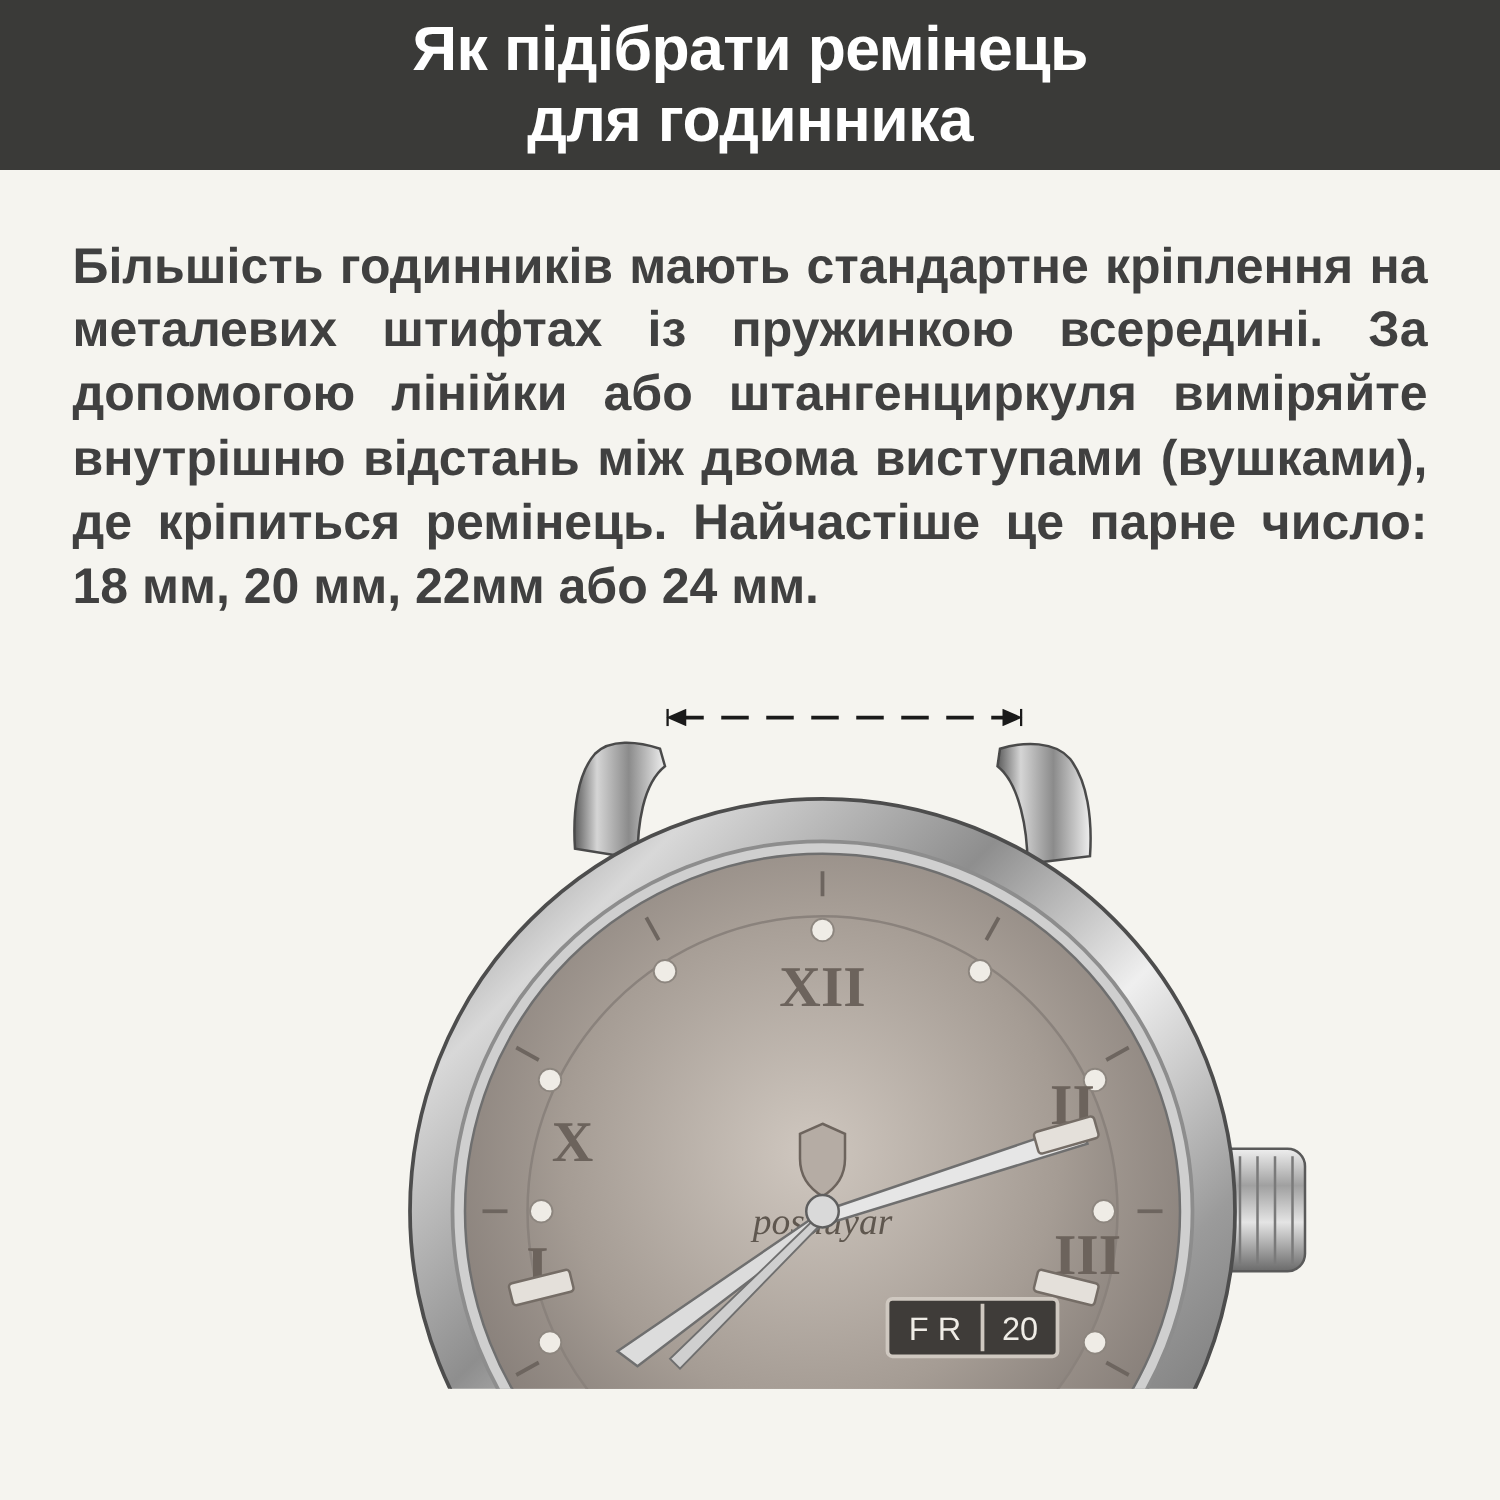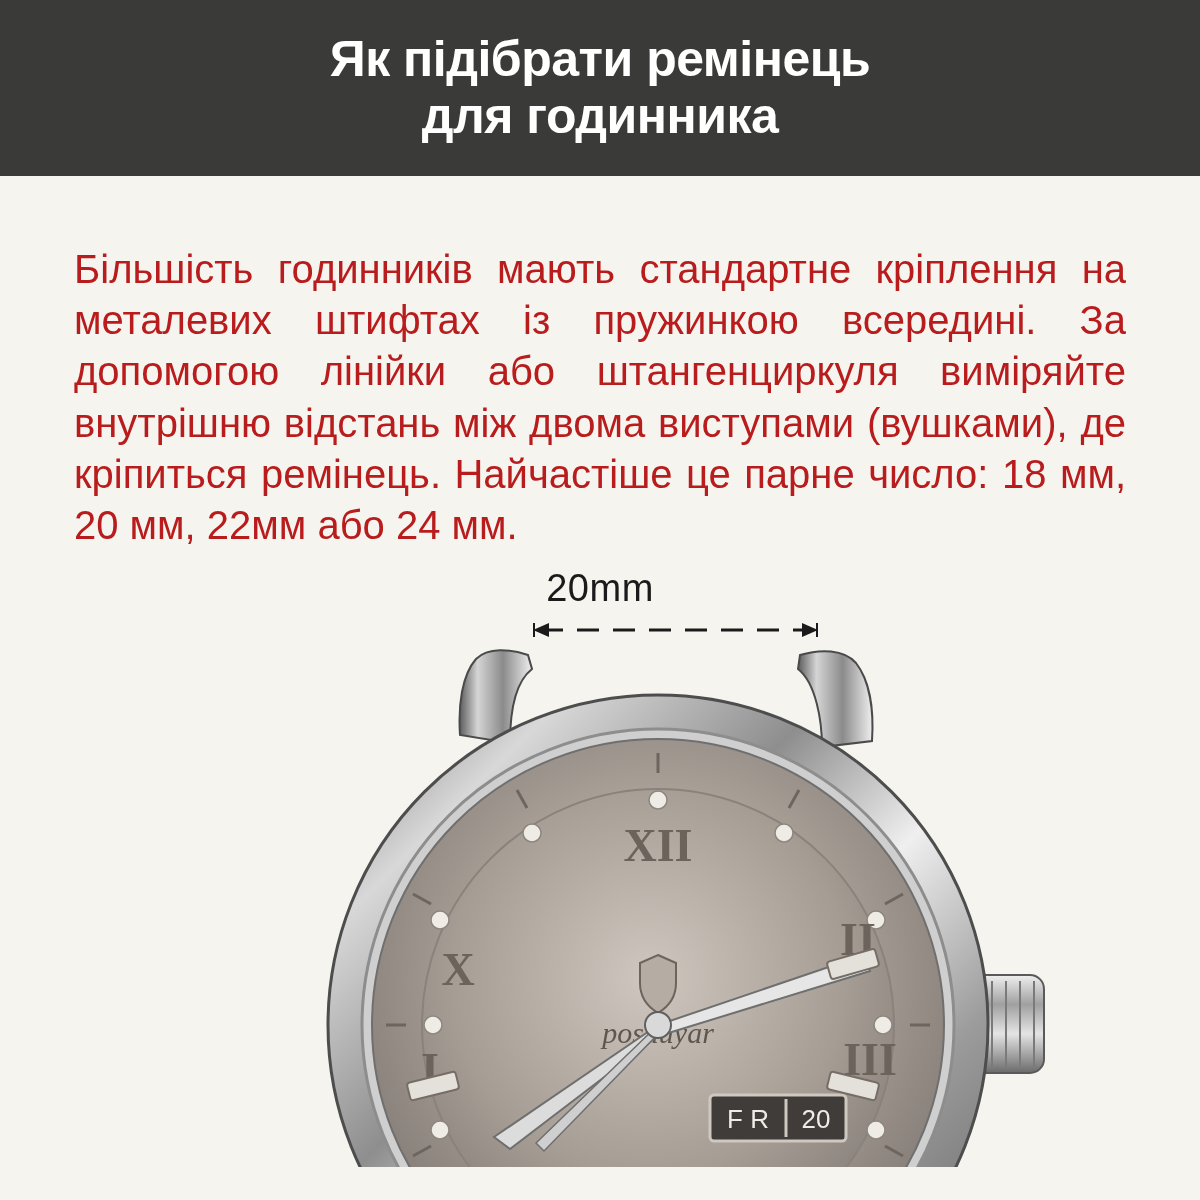--- a/index.html
+++ b/index.html
@@ -11,21 +11,21 @@
     height: 1200px;
     background: #f5f4ef;
     font-family: "Liberation Sans", sans-serif;
     overflow: hidden;
     position: relative;
   }
 
   
   .header {
     background: #3a3a38;
-    height: 176px;
+    height: 136px;
     box-sizing: border-box;
     display: flex;
     align-items: center;
     justify-content: center;
     padding: 0 40px;
   }
   .header-title {
     color: #ffffff;
     font-size: 50px;
     font-weight: bold;
@@ -35,24 +35,25 @@
     white-space: pre-line;
   }
 
   
   .content {
     padding: 52px 58px 0 58px;
   }
   .paragraph {
     font-size: 40px;
     line-height: 1.28;
-    color: #b91c1c;
+    color: #404040;
     text-align: justify;
     text-justify: inter-word;
-    margin: 16px;
+    margin: 0;
+    font-weight: bold;
   }
 
   
   .figure {
     position: relative;
     margin-top: 16px;
     height: 600px;
   }
 
   
@@ -102,21 +103,20 @@
   <div class="header-title">Як підібрати ремінець
 для годинника</div>
 </div>
 
 <div class="content">
   <p class="paragraph">Більшість годинників мають стандартне кріплення на металевих штифтах із пружинкою всередині. За допомогою лінійки або штангенциркуля виміряйте внутрішню відстань між двома виступами (вушками), де кріпиться ремінець. Найчастіше це парне число: 18 мм, 20 мм, 22мм або 24 мм.</p>
 
   <div class="figure">
 
     <div class="measure">
-      <div class="measure-label">20mm</div>
       <svg class="measure-arrow" viewBox="0 0 285 14" width="285" height="14">
         <line x1="8" y1="7" x2="277" y2="7" stroke="#1a1a1a" stroke-width="3" stroke-dasharray="22 14"></line>
         <polygon points="0,7 16,0 16,14" fill="#1a1a1a"></polygon>
         <polygon points="285,7 269,0 269,14" fill="#1a1a1a"></polygon>
         <line x1="1" y1="0" x2="1" y2="14" stroke="#1a1a1a" stroke-width="2"></line>
         <line x1="284" y1="0" x2="284" y2="14" stroke="#1a1a1a" stroke-width="2"></line>
       </svg>
     </div>
 
     <div class="watch-wrap">

